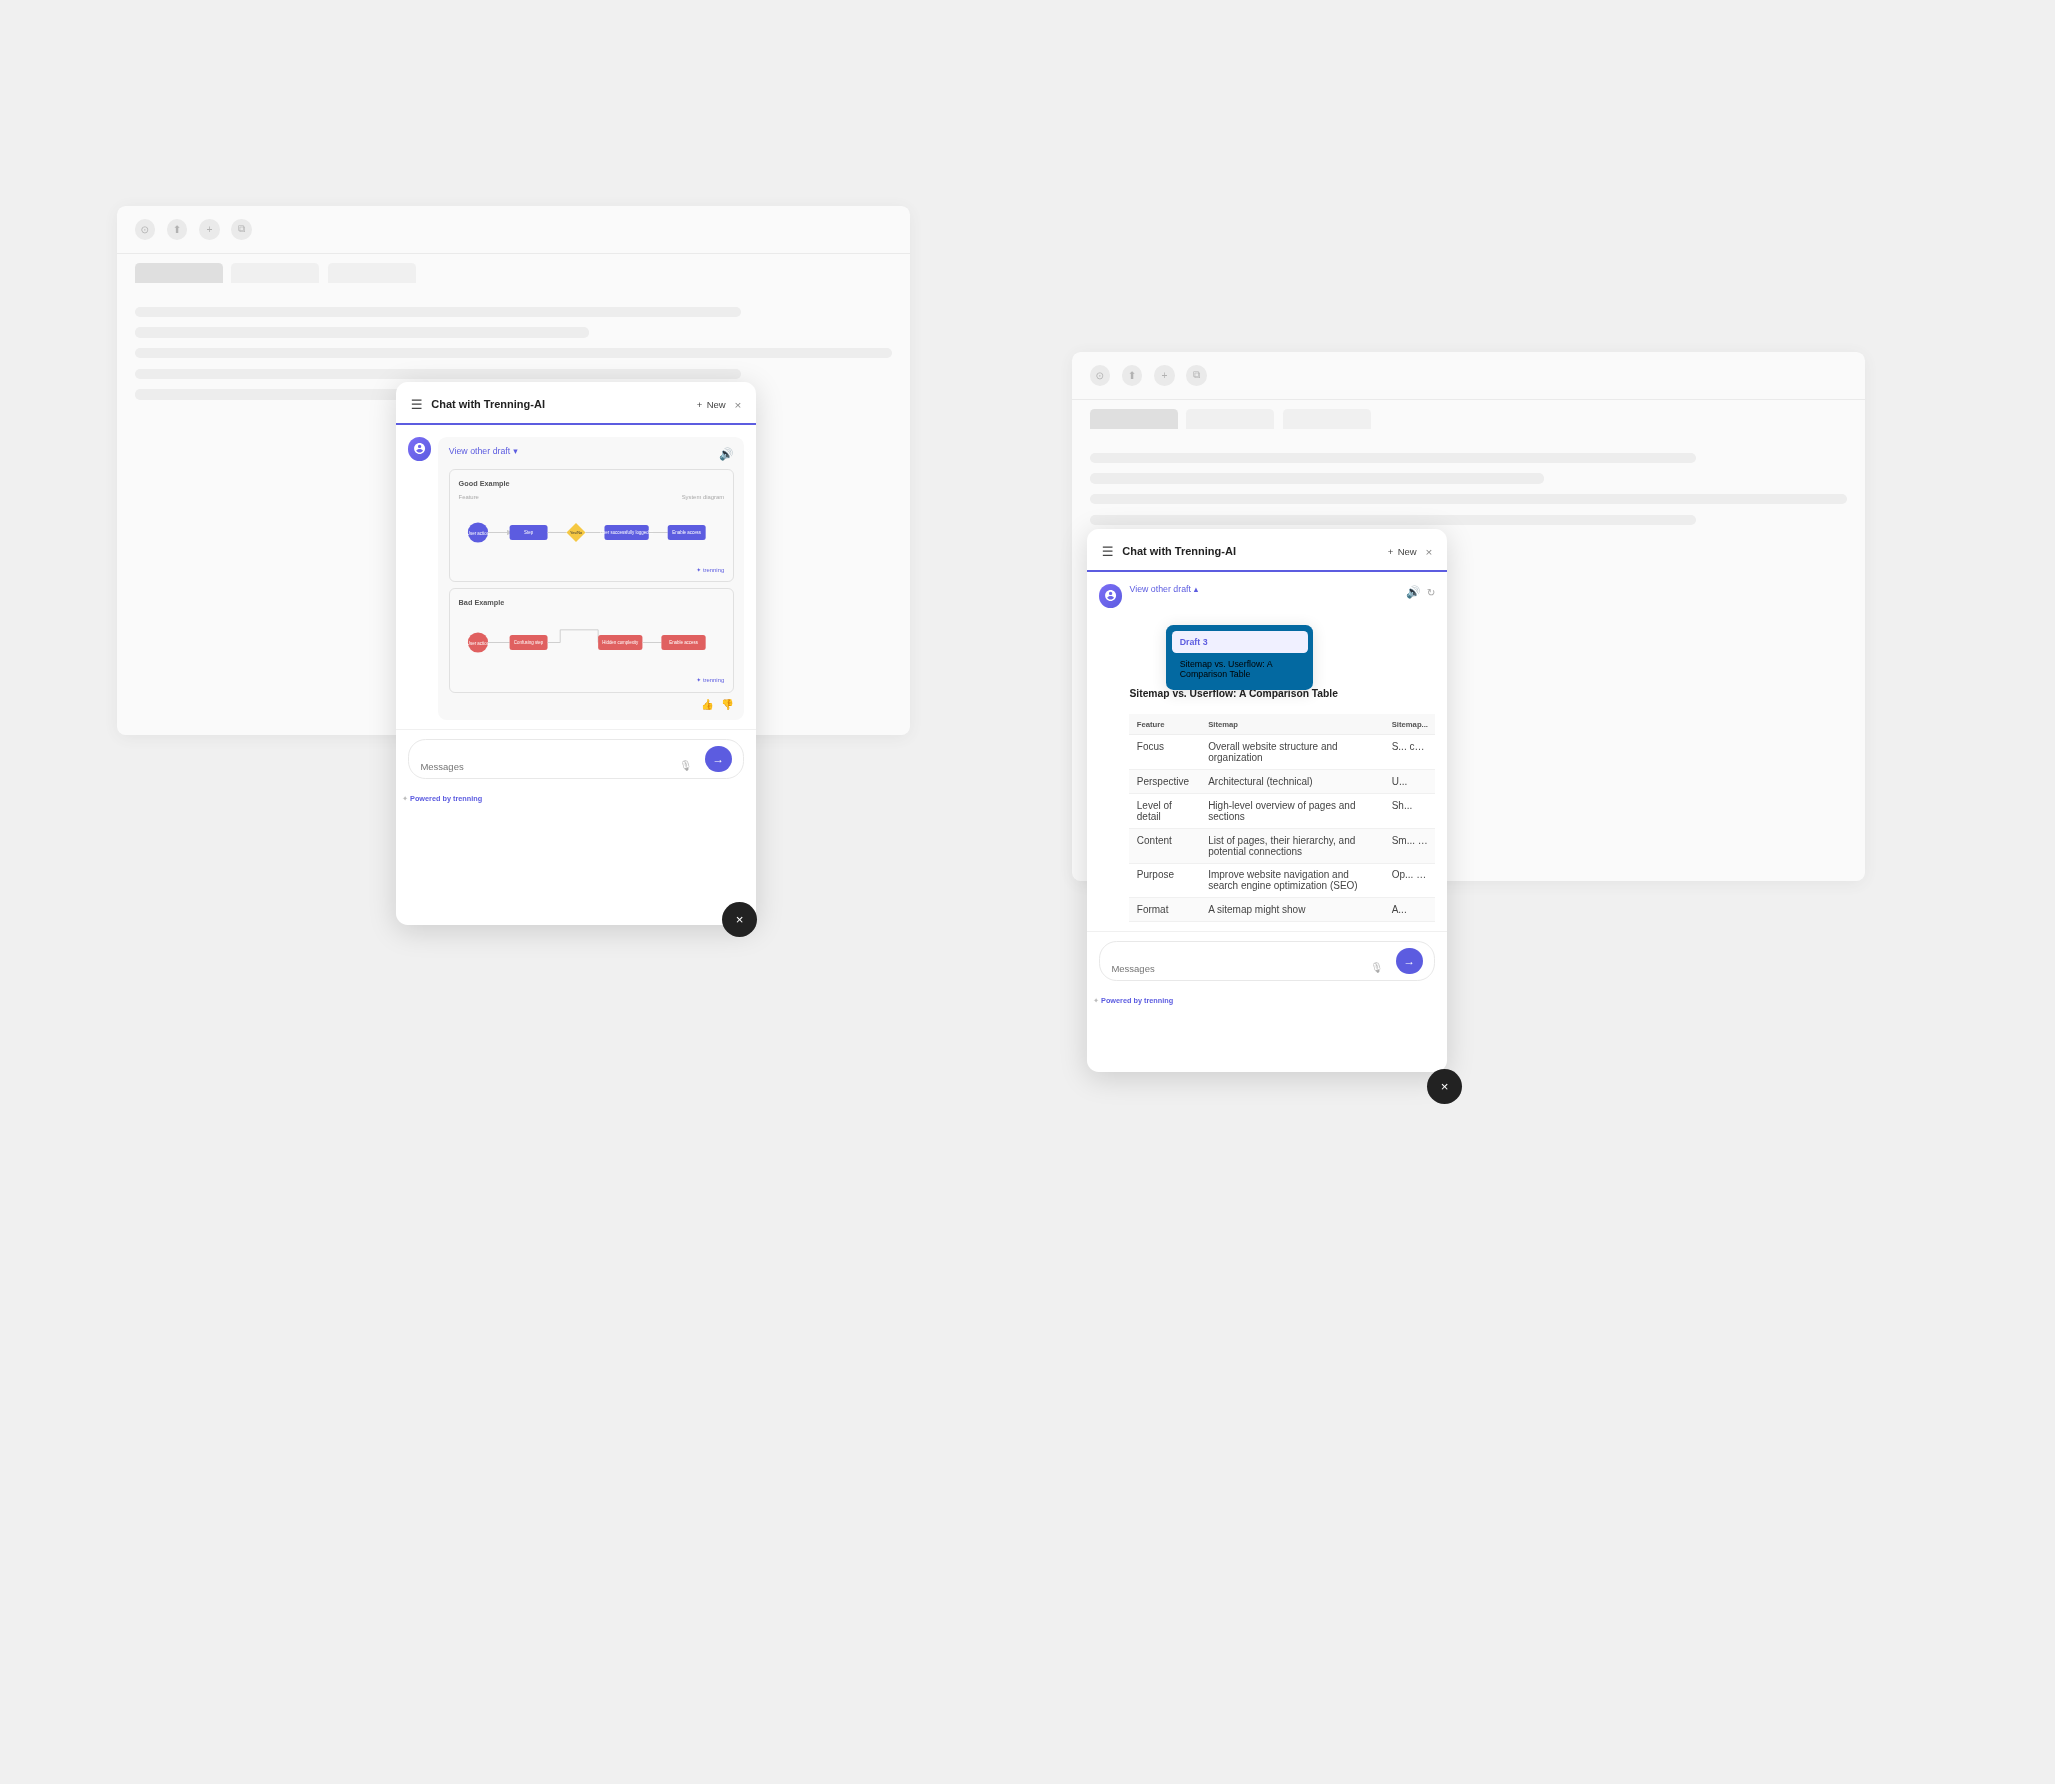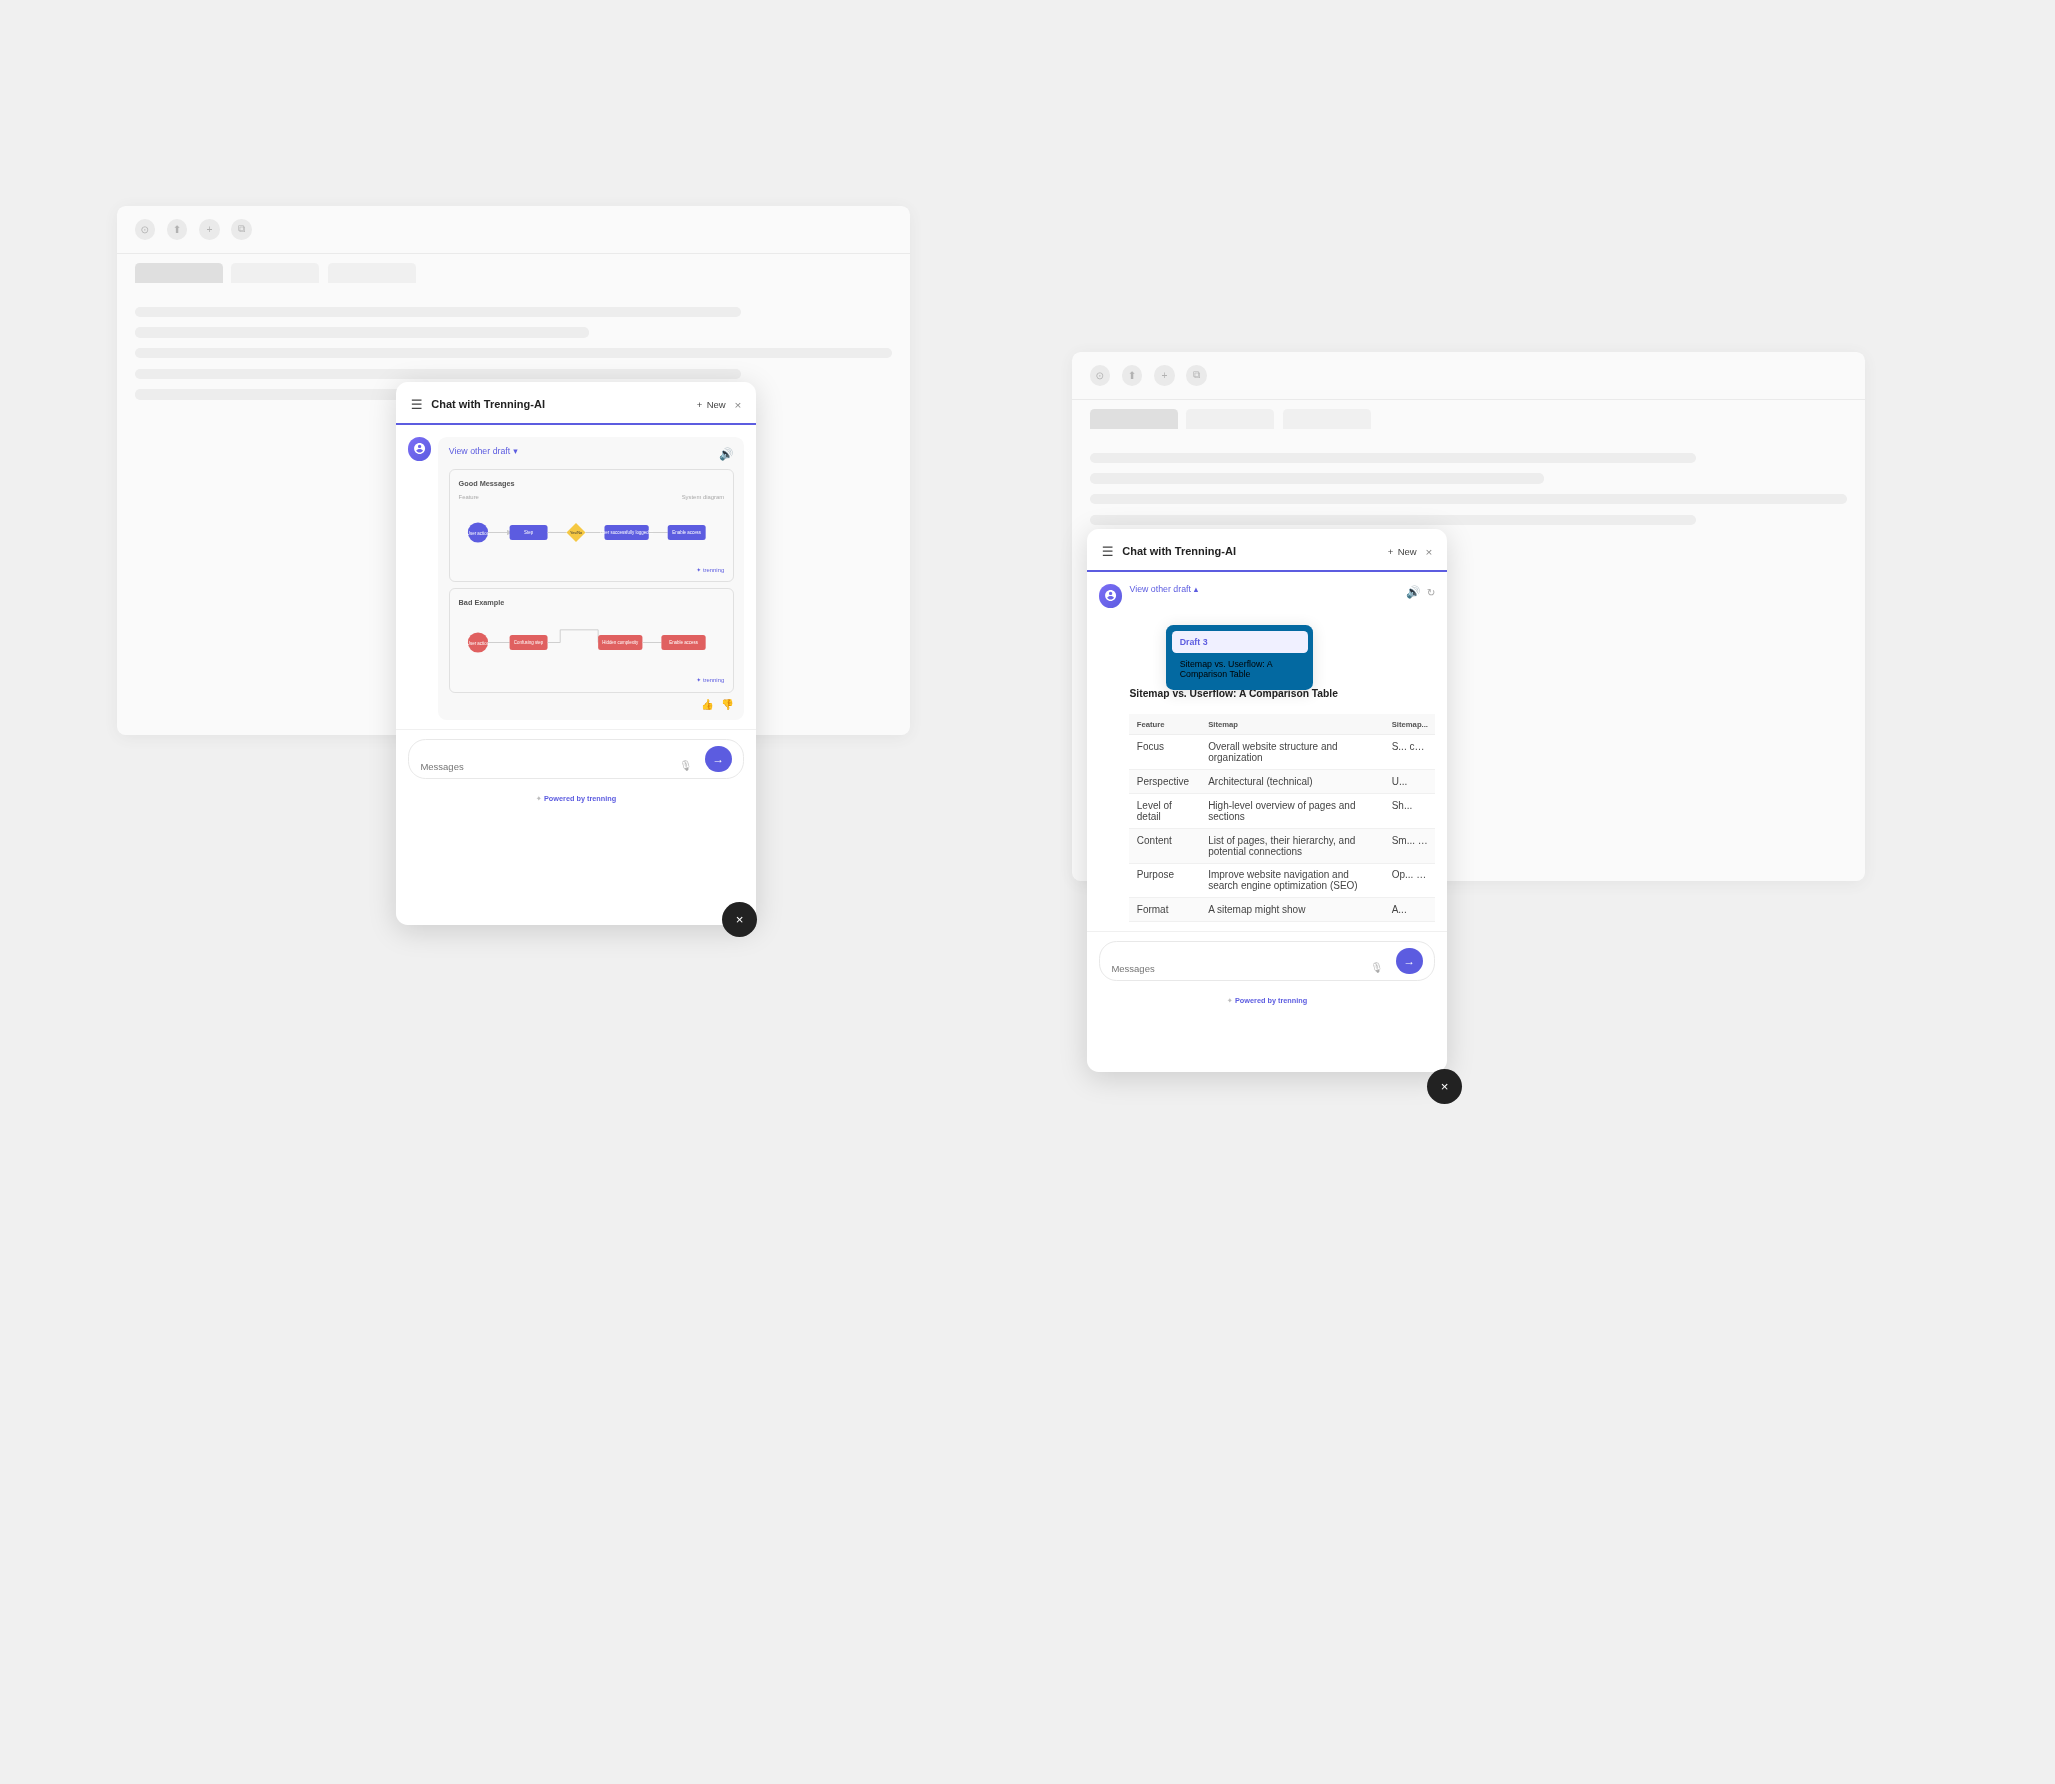--- a/index.html
+++ b/index.html
@@ -281,21 +281,20 @@
       height: 26.4px;
       display: flex;
       align-items: center;
       justify-content: center;
       color: white;
       cursor: pointer;
       font-size: 11.7px;
     }
 
     .chat-powered {
-      text-align: center;
       font-size: 7.3px;
       color: #bbb;
       padding: 5.9px;
     }
 
     .chat-powered span {
       color: #5c5ce0;
       font-weight: 600;
     }
 
@@ -478,21 +477,21 @@
         <div style="display:flex; justify-content:space-between; align-items:center; margin-bottom:5.9px;">
           <div class="draft-selector">
             <span>View other draft</span>
             <span>▾</span>
           </div>
           <span class="sound-icon">🔊</span>
         </div>
 
         <div class="diagram-container">
           <div class="diagram-box">
-            <div class="diagram-title">Good Messages</div>
+            <div class="diagram-title">Good Example</div>
             <div style="display:flex; justify-content: space-between; font-size:5.9px; color:#aaa; margin-bottom:2.9px;">
               <span>Feature</span>
               <span>System diagram</span>
             </div>
             
             <svg width="100%" height="59" viewBox="0 0 420 80">
 
               <circle cx="30" cy="40" r="16" fill="#5c5ce0"></circle>
               <text x="30" y="44" text-anchor="middle" fill="white" font-size="7">User action</text>
               <line x1="46" y1="40" x2="80" y2="40" stroke="#ccc" stroke-width="1.5" marker-end="url(#arrow)"></line>

